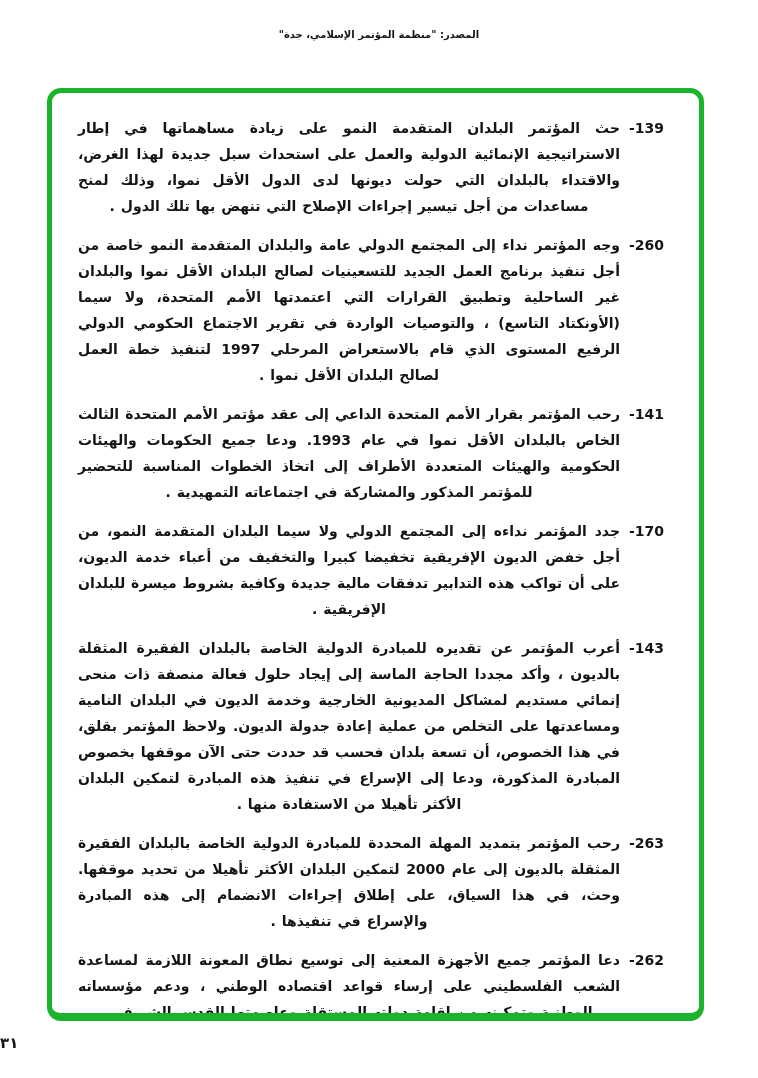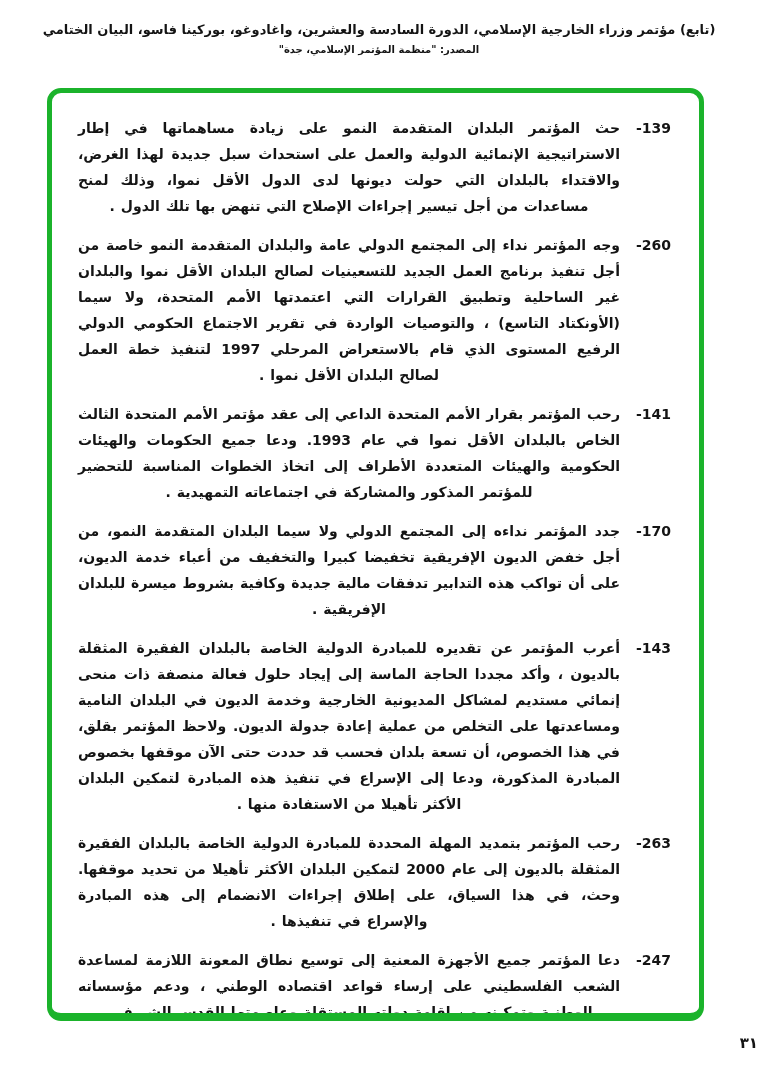--- a/index.html
+++ b/index.html
@@ -23,39 +23,38 @@
     padding:22px 28px 8px 26px;
     direction:rtl; overflow:hidden;
   }
 
   .para {
     display:flex; align-items:flex-start; gap:9px;
     margin-bottom:13px;
   }
   .para:last-child { margin-bottom:0; }
   .para-num {
-    flex:0 0 42px; white-space:nowrap; text-align:right;
+    flex:0 0 42px; white-space:nowrap; text-align:left;
     font-size:14px; font-weight:bold; line-height:26px;
   }
   .para-text {
     flex:1; font-size:14px; font-weight:bold; line-height:26px;
     text-align:justify; text-align-last:center;
     word-spacing:1px;
   }
 
   .footer-page {
     position:absolute; top:1034px; left:0; right:0;
-    text-align:right; font-size:15px; font-weight:bold;
+    text-align:left; font-size:15px; font-weight:bold;
   }
 </style>
 </head>
 <body>
 
 <header class="doc-header">
-  <div class="title">(تابع) مؤتمر وزراء الخارجية الإسلامي، الدورة السادسة والعشرين، واغادوغو، بوركينا فاسو، البيان الختامي</div>
   <div class="source">المصدر:  "منظمة المؤتمر الإسلامي، جدة"</div>
 </header>
 
 <main class="border-box" style="border-color: rgb(27, 179, 43);">
 
   <div class="para">
     <span class="para-num">139-</span>
     <div class="para-text">حث المؤتمر البلدان المتقدمة النمو على زيادة مساهماتها في إطار الاستراتيجية الإنمائية الدولية والعمل على استحداث سبل جديدة لهذا الغرض، والاقتداء بالبلدان التي حولت ديونها لدى الدول الأقل نموا، وذلك لمنح مساعدات من أجل تيسير إجراءات الإصلاح التي تنهض بها تلك الدول .</div>
   </div>
 
@@ -78,19 +77,19 @@
     <span class="para-num">143-</span>
     <div class="para-text">أعرب المؤتمر عن تقديره للمبادرة الدولية الخاصة بالبلدان الفقيرة المثقلة بالديون ، وأكد مجددا الحاجة الماسة إلى إيجاد حلول فعالة منصفة ذات منحى إنمائي مستديم لمشاكل المديونية الخارجية وخدمة الديون في البلدان النامية ومساعدتها على التخلص من عملية إعادة جدولة الديون. ولاحظ المؤتمر بقلق، في هذا الخصوص، أن تسعة بلدان فحسب قد حددت حتى الآن موقفها بخصوص المبادرة المذكورة، ودعا إلى الإسراع في تنفيذ هذه المبادرة لتمكين البلدان الأكثر تأهيلا من الاستفادة منها .</div>
   </div>
 
   <div class="para">
     <span class="para-num">263-</span>
     <div class="para-text">رحب المؤتمر بتمديد المهلة المحددة للمبادرة الدولية الخاصة بالبلدان الفقيرة المثقلة بالديون إلى عام 2000 لتمكين البلدان الأكثر تأهيلا من تحديد موقفها. وحث، في هذا السياق، على إطلاق إجراءات الانضمام إلى هذه المبادرة والإسراع في تنفيذها .</div>
   </div>
 
   <div class="para">
-    <span class="para-num">247-</span>
+    <span class="para-num">262-</span>
     <div class="para-text">دعا المؤتمر جميع الأجهزة المعنية إلى توسيع نطاق المعونة اللازمة لمساعدة الشعب الفلسطيني على إرساء قواعد اقتصاده الوطني ، ودعم مؤسساته الوطنية وتمكينه من إقامة دولته المستقلة وعاصمتها القدس الشريف .</div>
   </div>
 
 </main>
 
 <footer class="footer-page">٣١</footer>
 
 </body></html>

